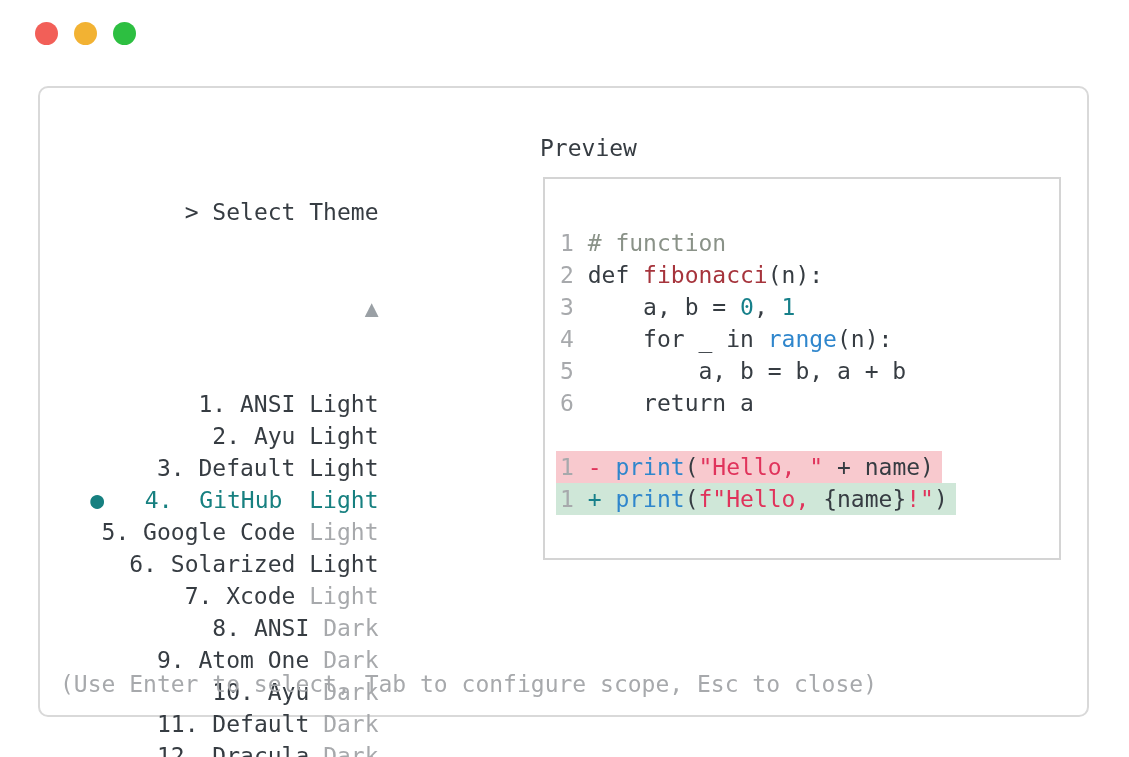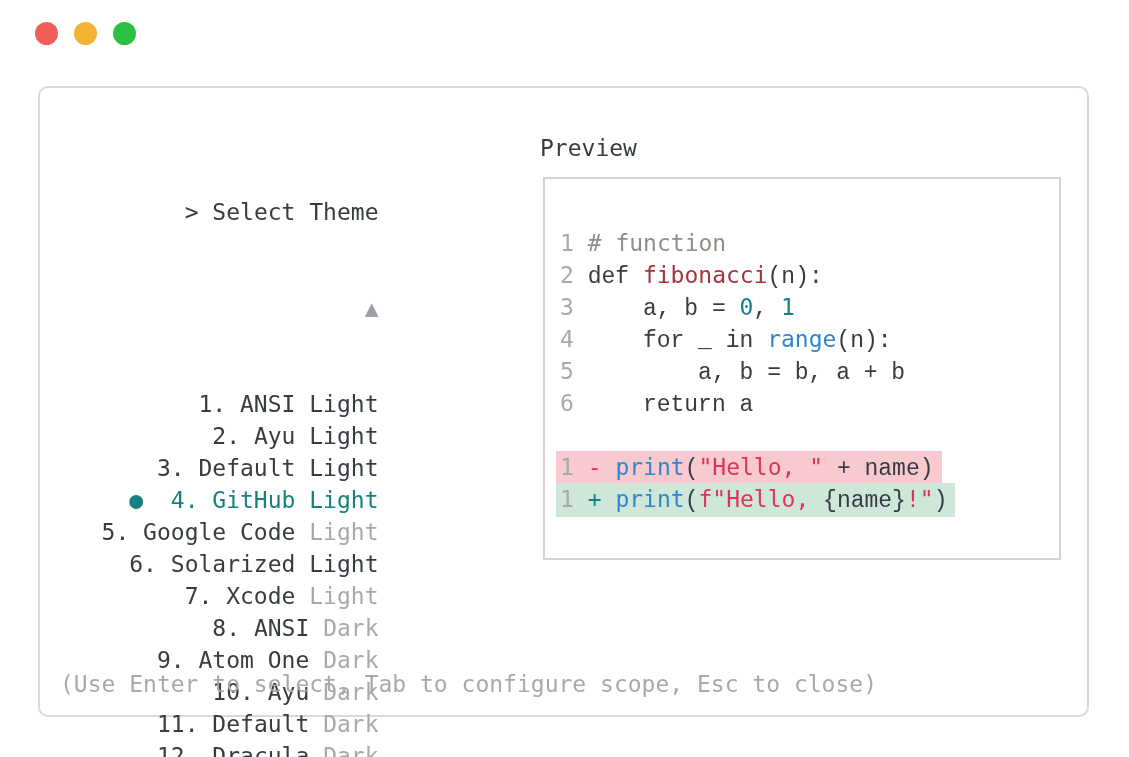--- a/index.html
+++ b/index.html
@@ -20,32 +20,32 @@
   .dialog{
     position:absolute;left:38px;top:86px;width:1051px;height:631px;
     border:2px solid var(--border);border-radius:10px;background:#fff;box-sizing:border-box;
   }
   .mono{font-size:23px;line-height:32px;white-space:pre;color:var(--dark);}
   .pane{position:absolute;left:20px;top:44px;}
   .row{height:32px;text-align:right;}
   .prompt,.title{color:var(--dark);}
   .arrow-up{color:var(--arrow-up);}
   .dim{color:var(--dim);}
-  .selected, .selected span{color:var(--teal);}
+  .selected, .selected span{color:var(--teal);margin-left:13px;}
   .marker{display:inline-block;}
   .hint{position:absolute;left:20px;top:580px;color:var(--dim);}
   .preview-label{position:absolute;left:500px;top:44px;color:var(--dark);}
   .preview-box{
     position:absolute;left:503px;top:89px;width:518px;height:383px;
     border:2px solid var(--pborder);background:#fff;box-sizing:border-box;
   }
   .code{padding:48px 0 0 15px;}
   .code-line{height:32px;}
   .linenum{color:var(--syn-linenum);}
-  .tok-plain{color:var(--syn-plain);font-family:Liberation Mono, monospace;}
+  .tok-plain{color:var(--syn-plain);}
   .tok-comment{color:var(--syn-comment);}
   .tok-func{color:var(--syn-func);}
   .tok-number{color:var(--syn-number);}
   .tok-builtin{color:var(--syn-builtin);}
   .tok-string{color:var(--syn-string);}
   .tok-removed{color:var(--syn-removed);}
   .tok-added{color:var(--syn-added);}
   .diff-hl{display:inline-block;padding:0 8px 0 4px;margin-left:-4px;}
   .diff-hl.removed{background:var(--syn-removed-bg);}
   .diff-hl.added{background:var(--syn-added-bg);}

